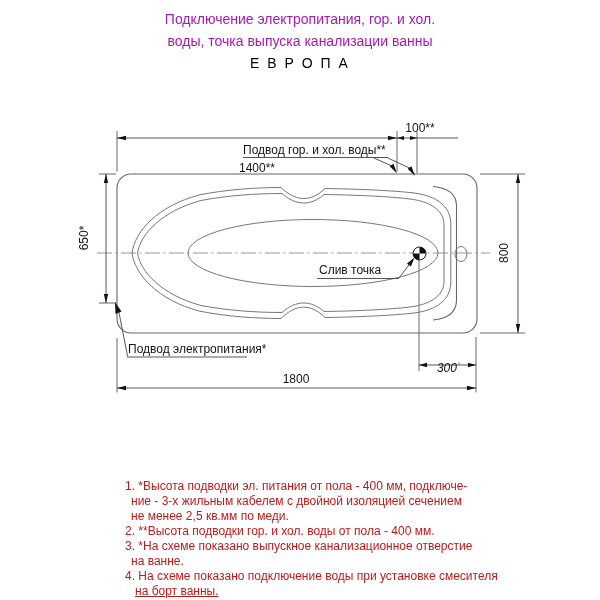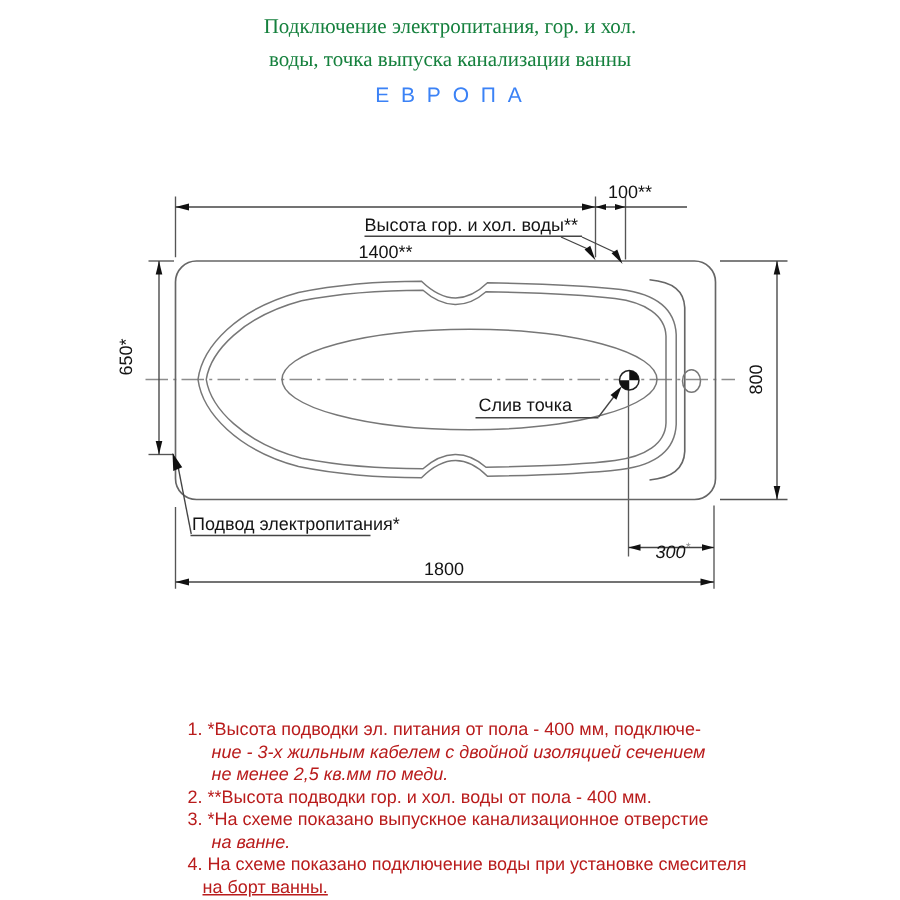--- a/index.html
+++ b/index.html
@@ -2,30 +2,30 @@
 <html><head>
 <meta charset="utf-8">
 <style>
   html,body{margin:0;padding:0;}
   body{
     width:600px;height:600px;position:relative;background:#ffffff;
     font-family:"Liberation Sans","DejaVu Sans",sans-serif;color:#111;
     overflow:hidden;
   }
   .title-block{position:absolute;top:8px;left:0;width:600px;text-align:center;}
-  .title-line{font-size:14px;line-height:22px;color:#15803d;font-family:Liberation Serif, serif;}
-  .title-model{font-size:14px;line-height:22px;letter-spacing:2px;color:#3b82f6;}
+  .title-line{font-size:14px;line-height:22px;color:#a21caf;}
+  .title-model{font-size:14px;line-height:22px;letter-spacing:2px;color:#000000;}
   .lbl{position:absolute;font-size:12px;white-space:nowrap;color:#141414;}
   .dim{text-align:center;}
   .rot{transform:rotate(-90deg);}
   .mark{font-size:8px;color:#8a8a8a;vertical-align:super;letter-spacing:1px;}
   svg{position:absolute;top:0;left:0;}
   .footnotes{position:absolute;left:125px;top:479px;width:460px;font-size:12px;line-height:15px;color:#b91c1c;}
   .fn-line{white-space:nowrap;}
-  .ind17{margin-left:16px;font-style:italic;}
+  .ind17{margin-left:6px;}
   .ind10{margin-left:10px;text-decoration:underline;}
 </style>
 </head>
 <body>
 
 <div class="title-block">
   <div class="title-line">Подключение электропитания, гор. и хол.</div>
   <div class="title-line">воды, точка выпуска канализации ванны</div>
   <div class="title-model">Е В Р О П А</div>
 </div>
@@ -138,21 +138,21 @@
 
   <g stroke="#444" stroke-width="0.9" fill="#111">
     <line x1="317" y1="278.5" x2="399" y2="278.5"></line>
     <line x1="399" y1="278" x2="410" y2="263.5"></line>
     <polygon points="414.5,257.5 410.9,266.5 407,263.4" stroke="none"></polygon>
   </g>
 </svg>
 
 <div class="lbl dim" style="left:212px;top:121px;width:90px;margin-top:40px;">1400**</div>
 <div class="lbl dim" style="left:390px;top:121px;width:60px;">100**</div>
-<div class="lbl" style="left:243px;top:143px;">Высота гор. и хол. воды**</div>
+<div class="lbl" style="left:243px;top:143px;">Подвод гор. и хол. воды**</div>
 <div class="lbl dim rot" style="left:59px;top:231px;width:50px;">650*</div>
 <div class="lbl dim rot" style="left:479px;top:246px;width:50px;">800</div>
 <div class="lbl" style="left:319px;top:263px;">Слив точка</div>
 <div class="lbl" style="left:128px;top:342px;">Подвод электропитания*</div>
 <div class="lbl dim" style="left:427px;top:360px;width:44px;font-style:italic;"><span>300</span><span class="mark">*</span></div>
 <div class="lbl dim" style="left:266px;top:372px;width:60px;">1800</div>
 
 <div class="footnotes">
   <div class="fn-line">1. *Высота подводки эл. питания от пола - 400 мм, подключе-</div>
   <div class="fn-line ind17">ние - 3-х жильным кабелем с двойной изоляцией сечением</div>

